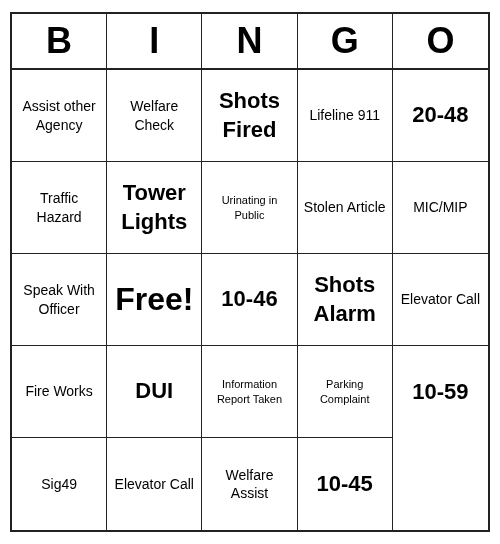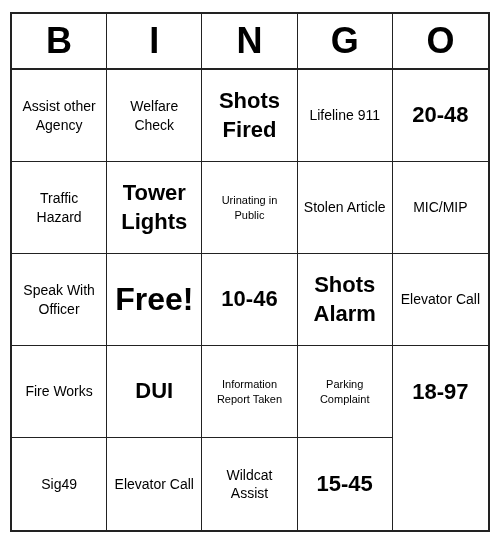--- a/index.html
+++ b/index.html
@@ -90,19 +90,19 @@
       <div class="bingo-cell">MIC/MIP</div>
       <div class="bingo-cell">Speak With Officer</div>
       <div class="bingo-cell free">Free!</div>
       <div class="bingo-cell bold">10-46</div>
       <div class="bingo-cell bold">Shots Alarm</div>
       <div class="bingo-cell">Elevator Call</div>
       <div class="bingo-cell">Fire Works</div>
       <div class="bingo-cell bold">DUI</div>
       <div class="bingo-cell small">Information Report Taken</div>
       <div class="bingo-cell small">Parking Complaint</div>
-      <div class="bingo-cell bold">18-97</div>
+      <div class="bingo-cell bold">10-59</div>
       <div class="bingo-cell">Sig49</div>
       <div class="bingo-cell">Elevator Call</div>
-      <div class="bingo-cell">Wildcat Assist</div>
-      <div class="bingo-cell bold">15-45</div>
+      <div class="bingo-cell">Welfare Assist</div>
+      <div class="bingo-cell bold">10-45</div>
     </div>
 </div>
 
 </body></html>

